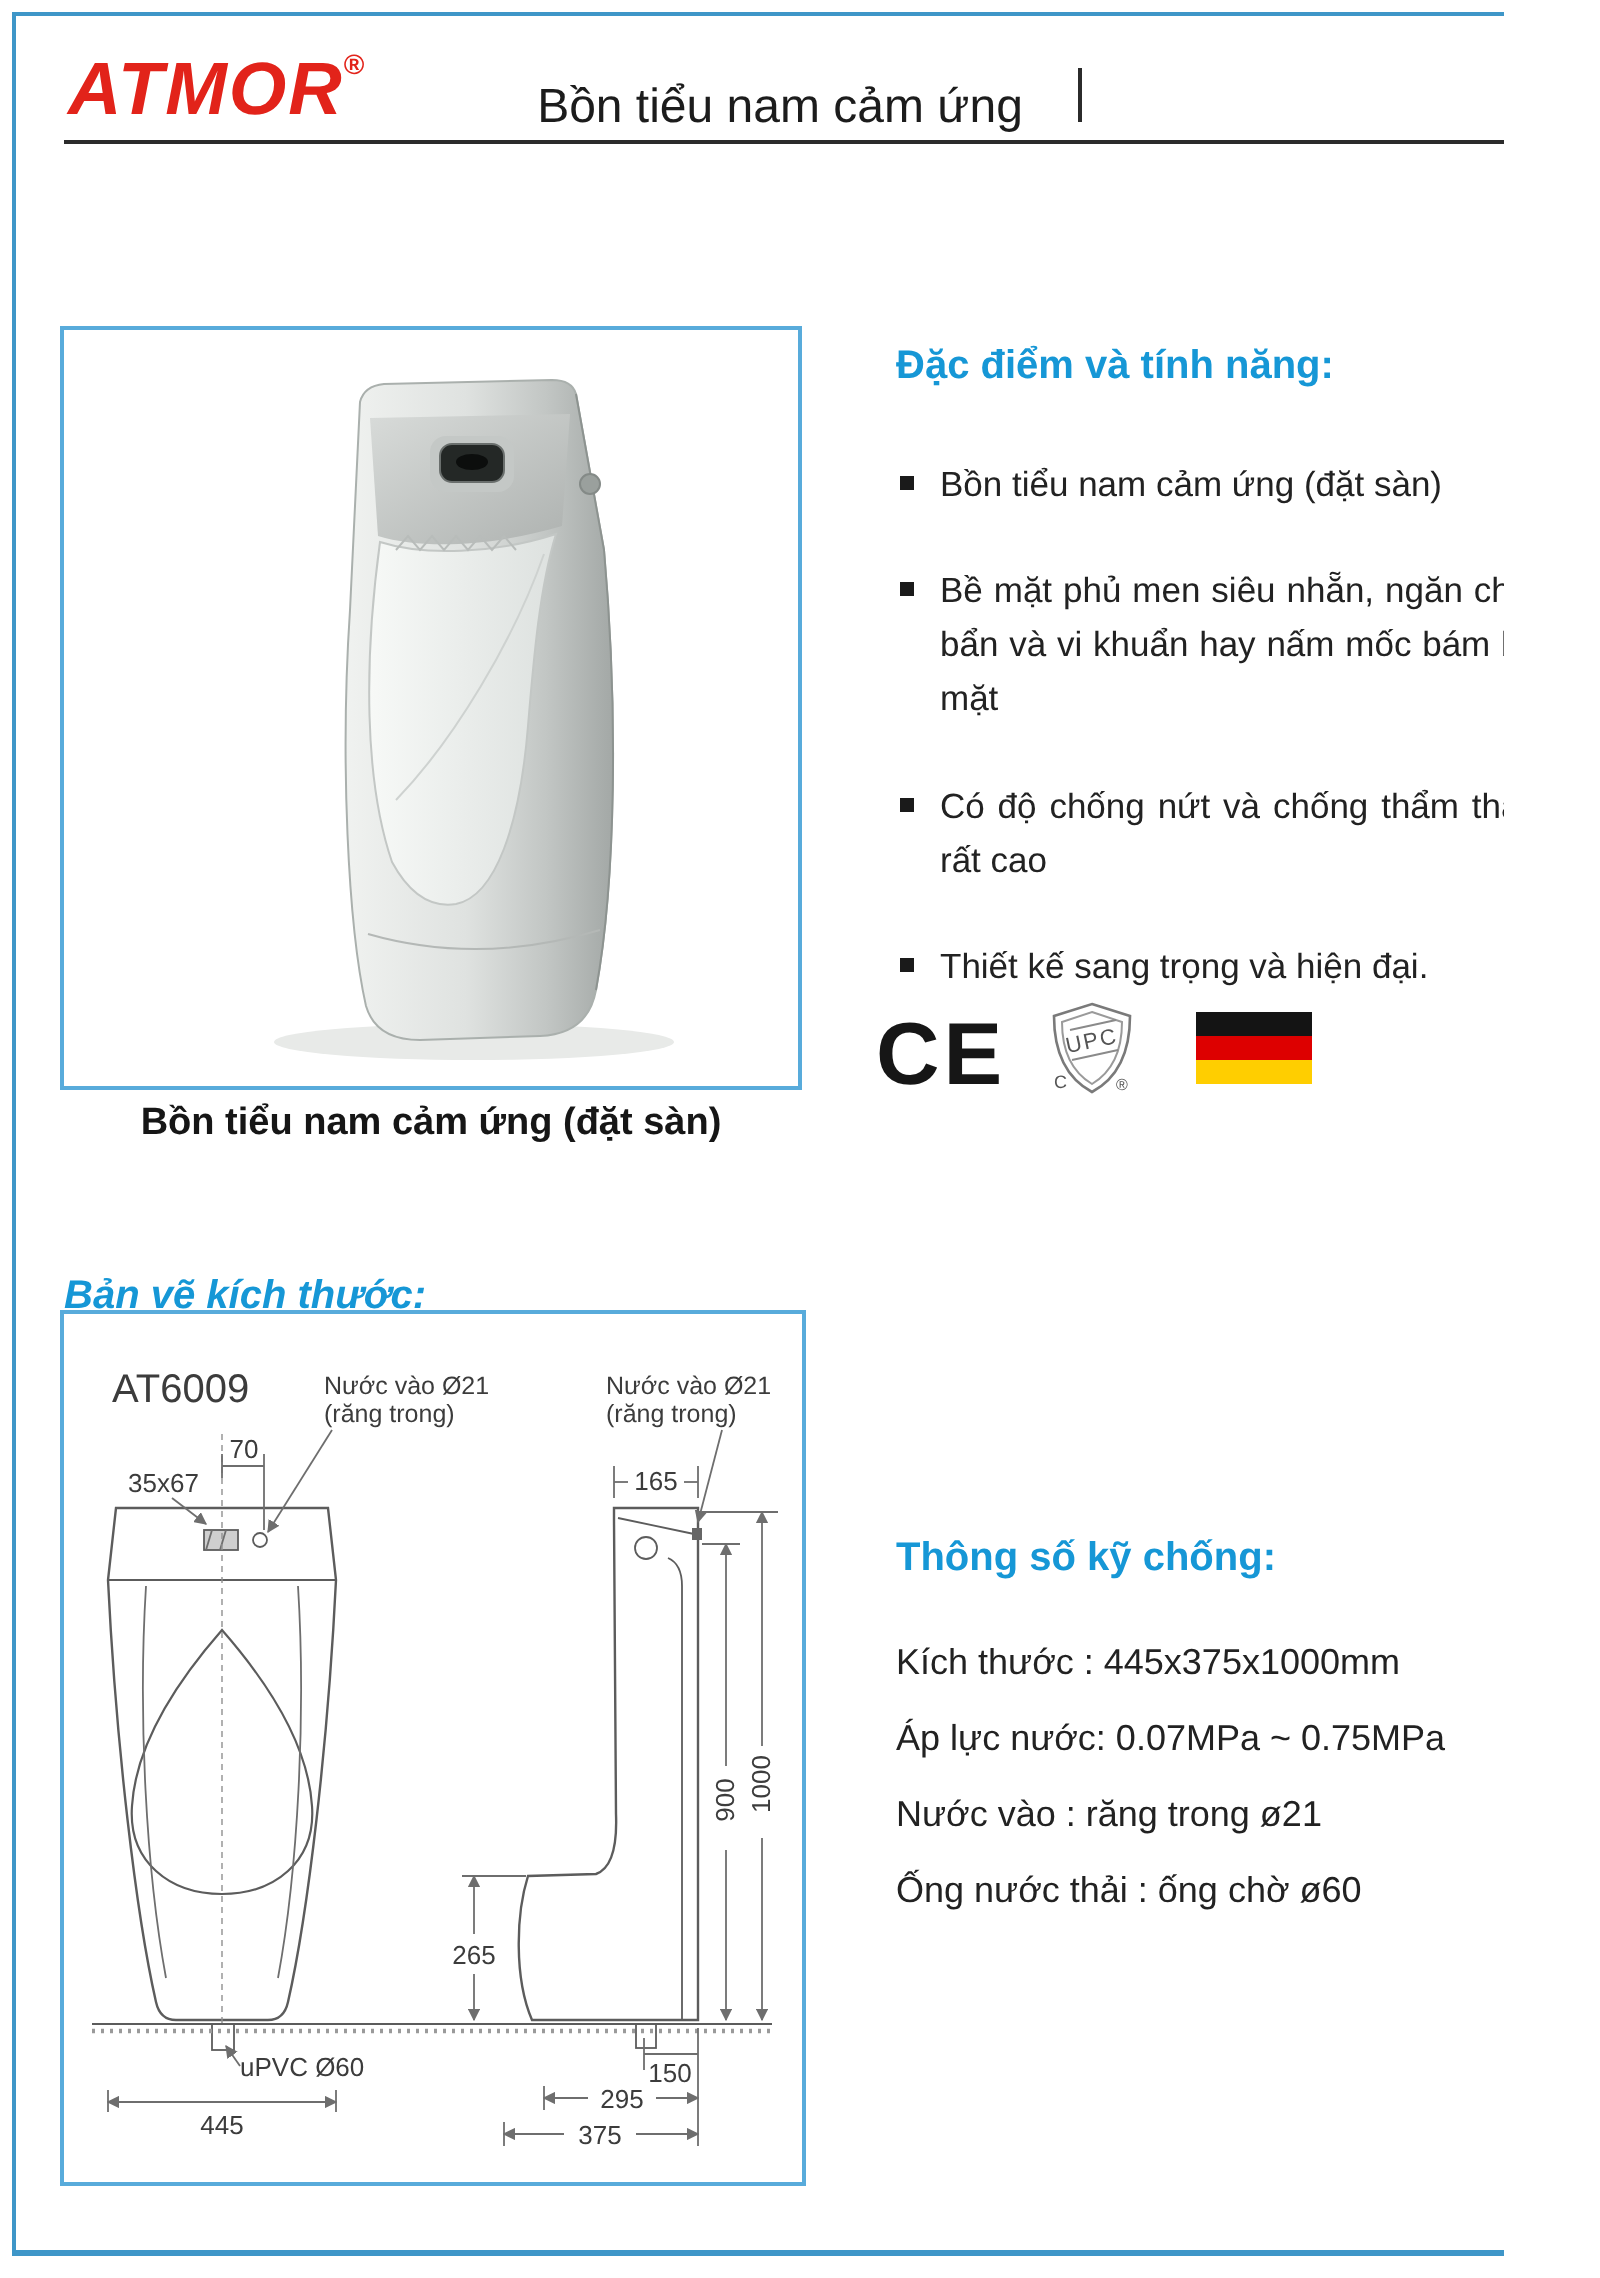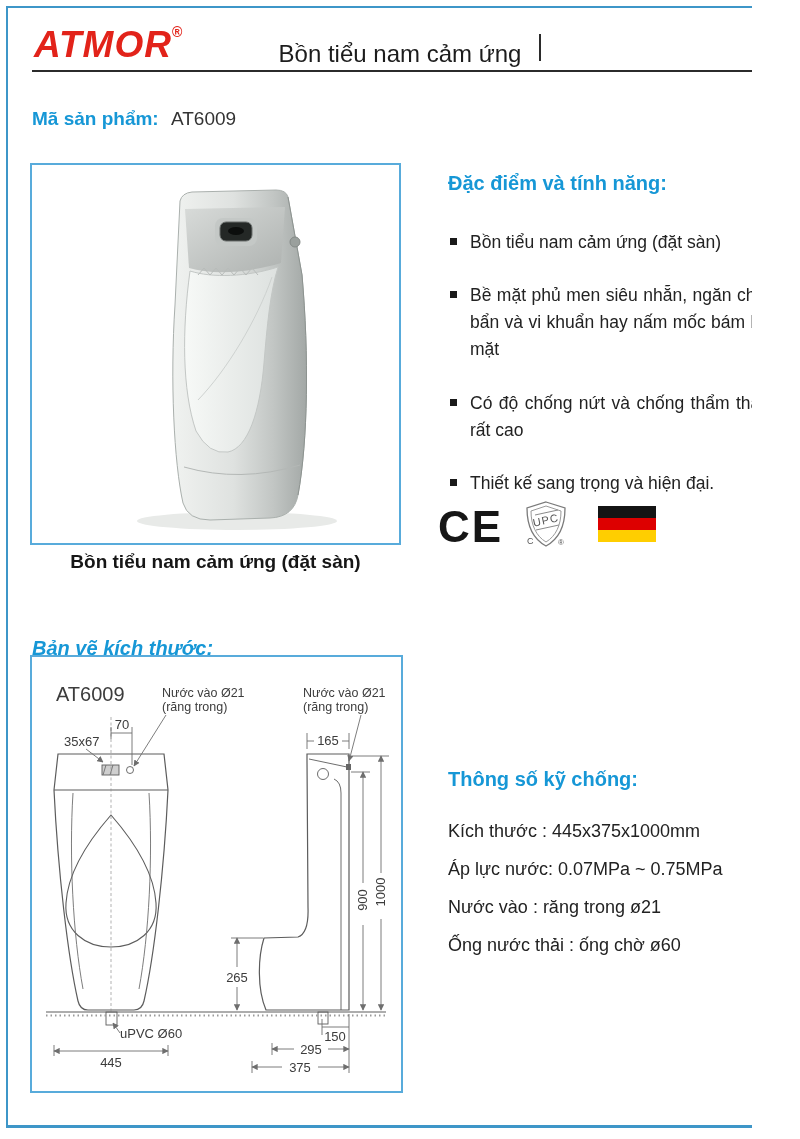--- a/index.html
+++ b/index.html
@@ -7,21 +7,21 @@
     font-family:"Liberation Sans","DejaVu Sans",sans-serif; color:#1f1f1f; }
   .abs { position:absolute; }
   #canvas { position:relative; width:752px; height:1139px; background:#fff; overflow:hidden; }
 
   .page-frame { left:6px; top:6px; width:787px; height:1122px;
     border:2px solid #3e96c8; border-bottom-width:3px; }
 
   .brand { left:34px; top:24px; font-size:37px; font-weight:bold; font-style:italic;
     color:#e2231a; letter-spacing:1px; white-space:nowrap; }
   .brand sup { font-size:14px; font-style:normal; vertical-align:20px; }
-  .doc-title { left:262px; top:40px; width:276px; text-align:center;
+  .doc-title { left:252px; top:40px; width:276px; text-align:center;
     font-size:24px; color:#1c1c1c; }
   .hdr-sep { left:539px; top:34px; width:2px; height:27px; background:#2b2b2b; }
   .spec-word { left:570px; top:41px; width:184px; text-align:right;
     font-size:20px; font-weight:bold; font-style:italic; color:#1697d6; letter-spacing:.5px; }
   .hdr-rule { left:32px; top:70px; width:721px; height:2px; background:#2b2b2b; }
 
   .pcode { left:32px; top:108px; font-size:19px; }
   .pcode .lbl { color:#1697d6; font-weight:bold; }
   .pcode .val { color:#333; margin-left:7px; }
 
@@ -62,24 +62,20 @@
 
 <div id="canvas">
 
   <div class="abs page-frame"></div>
 
   <div class="abs brand"><span>ATMOR</span><sup>®</sup></div>
   <div class="abs doc-title">Bồn tiểu nam cảm ứng</div>
   <div class="abs hdr-sep"></div>
   <div class="abs hdr-rule"></div>
 
-  <div class="abs pcode">
-    <span class="lbl">Mã sản phẩm:</span>
-    <span class="val">AT6009</span>
-  </div>
 
   <div class="abs photo-box">
     <svg width="367" height="378" viewBox="0 0 367 378">
       <defs>
         <linearGradient id="bodyG" x1="0" y1="0" x2="1" y2="0">
           <stop offset="0" stop-color="#f0f2f0"></stop>
             <stop offset=".45" stop-color="#dfe2e0"></stop>
           <stop offset=".75" stop-color="#c2c6c4"></stop>
             <stop offset="1" stop-color="#a3a8a6"></stop>
         </linearGradient>

